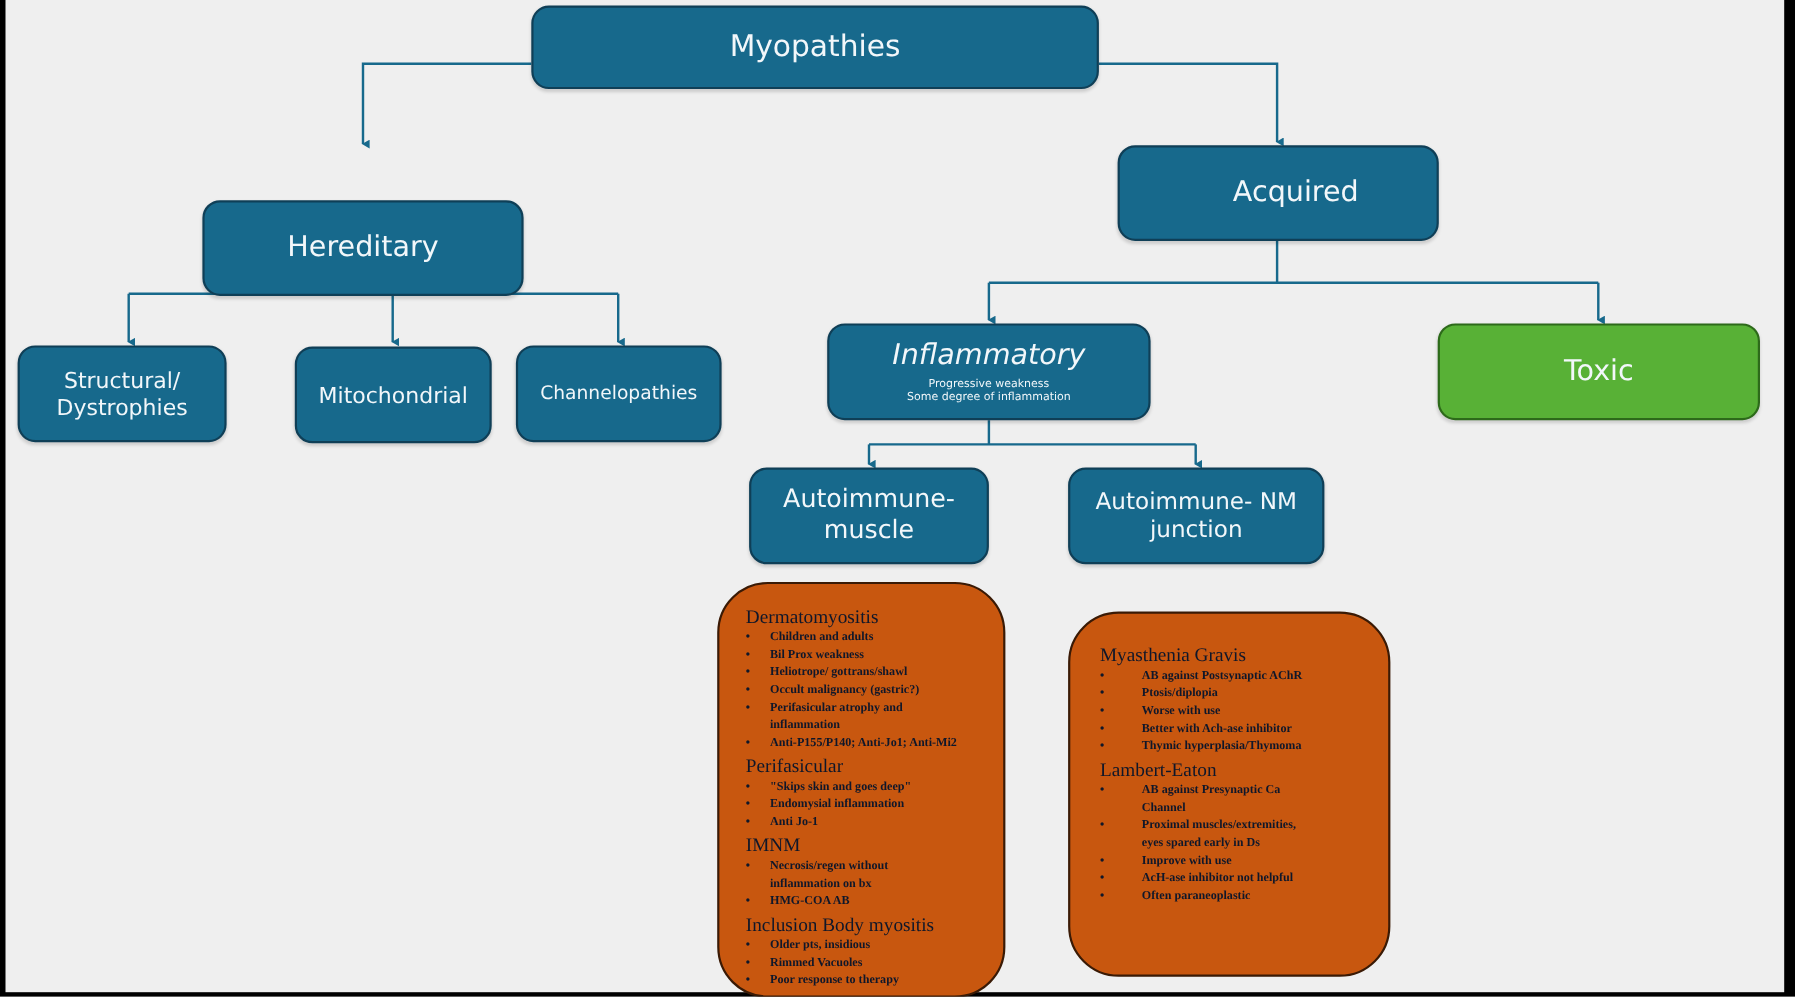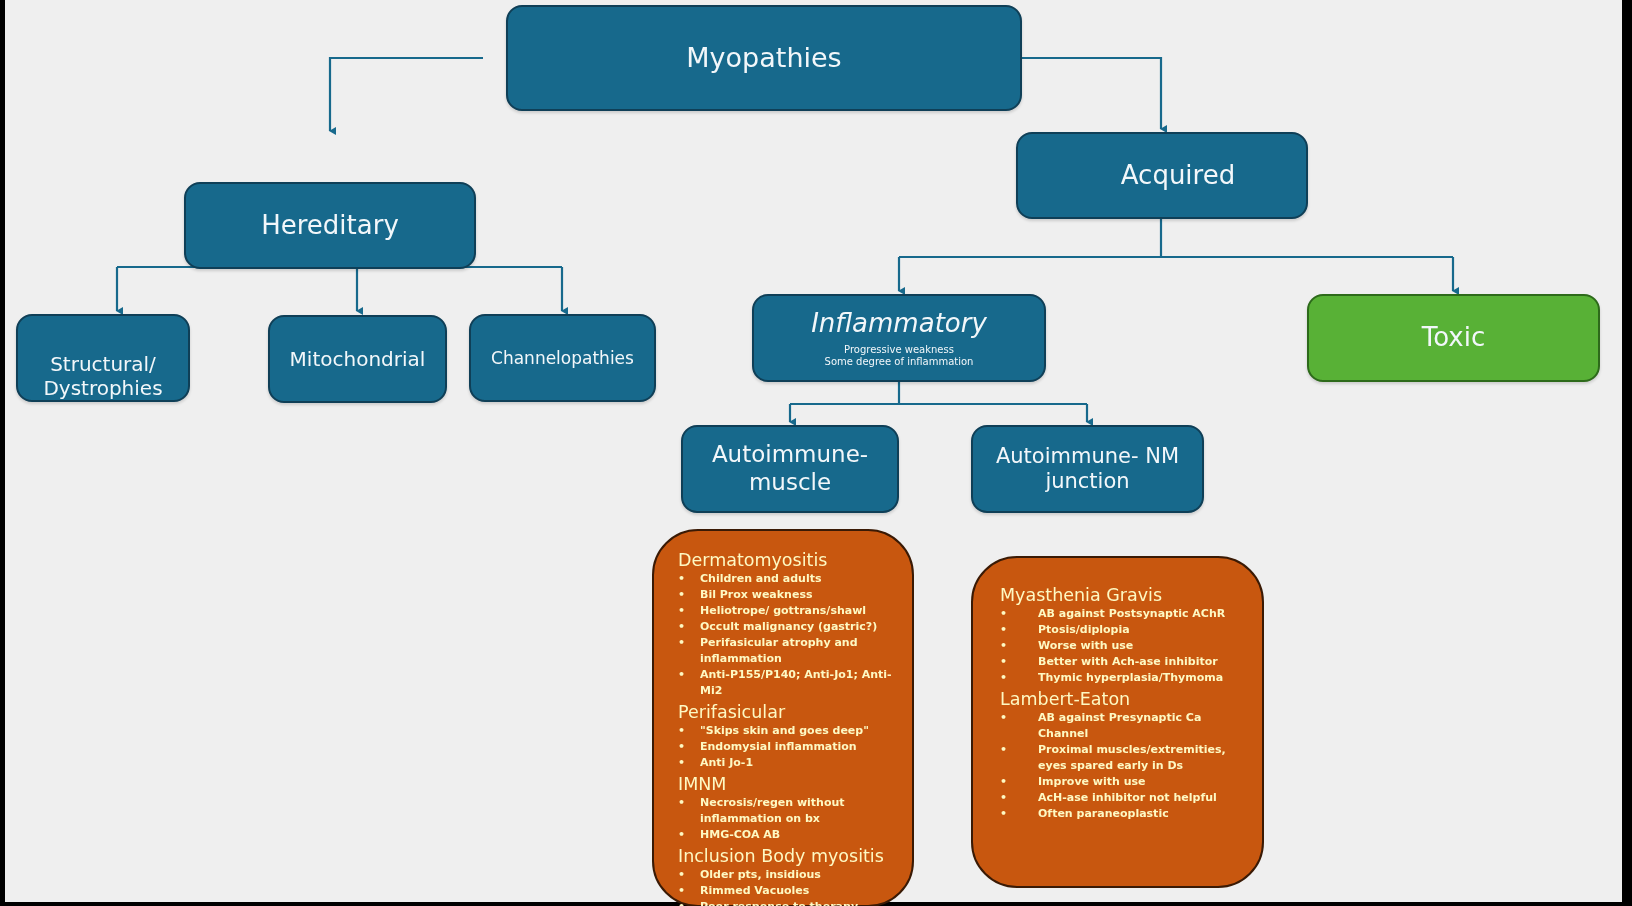--- a/index.html
+++ b/index.html
@@ -5,21 +5,21 @@
   html, body { margin:0; padding:0; }
   body { width:1632px; height:906px; background:#000; position:relative; overflow:hidden;
          font-family:"DejaVu Sans", "Liberation Sans", sans-serif; }
   #slide { position:absolute; left:5px; top:0; width:1617px; height:902px; background:#efefef; }
   .node { position:absolute; box-sizing:border-box; background:#17698c; border:2px solid #0f3f57;
           border-radius:16px; color:#f2f7fa; display:flex; flex-direction:column; align-items:center;
           justify-content:center; text-align:center; box-shadow:0 2px 3px rgba(0,0,0,0.15); }
   .node .lbl { line-height:1.2; }
   .green { background:#58b136; border-color:#2d6a1a; }
   .orange { position:absolute; box-sizing:border-box; background:#c8570f; border:2px solid #3a1a05;
-            border-radius:46px; color:#fef9c3; }
+            border-radius:46px; color:#0f172a;font-family:Liberation Serif, serif; }
   .orange .head { font-size:17.5px; line-height:22px; margin-top:2px; }
   .orange ul { list-style:none; margin:0; padding:0; }
   .orange li { position:relative; font-size:11px; font-weight:bold; line-height:16px; }
   .orange li .bullet { position:absolute; left:0; top:0; }
   svg#connectors { position:absolute; left:0; top:0; }
 </style>
 </head>
 <body>
 
 <div id="slide">
@@ -43,33 +43,33 @@
       <line x1="894" y1="257" x2="1448" y2="257"></line>
       <line x1="894" y1="257" x2="894" y2="291" marker-end="url(#arrow)"></line>
       <line x1="1448" y1="257" x2="1448" y2="291" marker-end="url(#arrow)"></line>
       <line x1="894" y1="382" x2="894" y2="404"></line>
       <line x1="785" y1="404" x2="1082" y2="404"></line>
       <line x1="785" y1="404" x2="785" y2="422" marker-end="url(#arrow)"></line>
       <line x1="1082" y1="404" x2="1082" y2="422" marker-end="url(#arrow)"></line>
     </g>
   </svg>
 
-  <div class="node" style="left:478px;top:5px;width:516px;height:106px;margin-left:23px;">
+  <div class="node" style="left:478px;top:5px;width:516px;height:76px;">
     <span class="lbl" style="font-size:27px;">Myopathies</span>
   </div>
 
   <div class="node" style="left:179px;top:134px;width:292px;height:87px;margin-top:48px;">
     <span class="lbl" style="font-size:26px;">Hereditary</span>
   </div>
 
   <div class="node" style="left:1011px;top:132px;width:292px;height:87px;padding-left:32px;">
     <span class="lbl" style="font-size:26px;">Acquired</span>
   </div>
 
-  <div class="node" style="left:11px;top:314px;width:174px;height:88px;justify-content:flex-end;">
+  <div class="node" style="left:11px;top:314px;width:190px;height:88px;">
     <span class="lbl" style="font-size:20px;">Structural/</span>
     <span class="lbl" style="font-size:20px;">Dystrophies</span>
   </div>
   <div class="node" style="left:263px;top:315px;width:179px;height:88px;">
     <span class="lbl" style="font-size:20px;">Mitochondrial</span>
   </div>
   <div class="node" style="left:464px;top:314px;width:187px;height:88px;">
     <span class="lbl" style="font-size:17px;">Channelopathies</span>
   </div>
 

